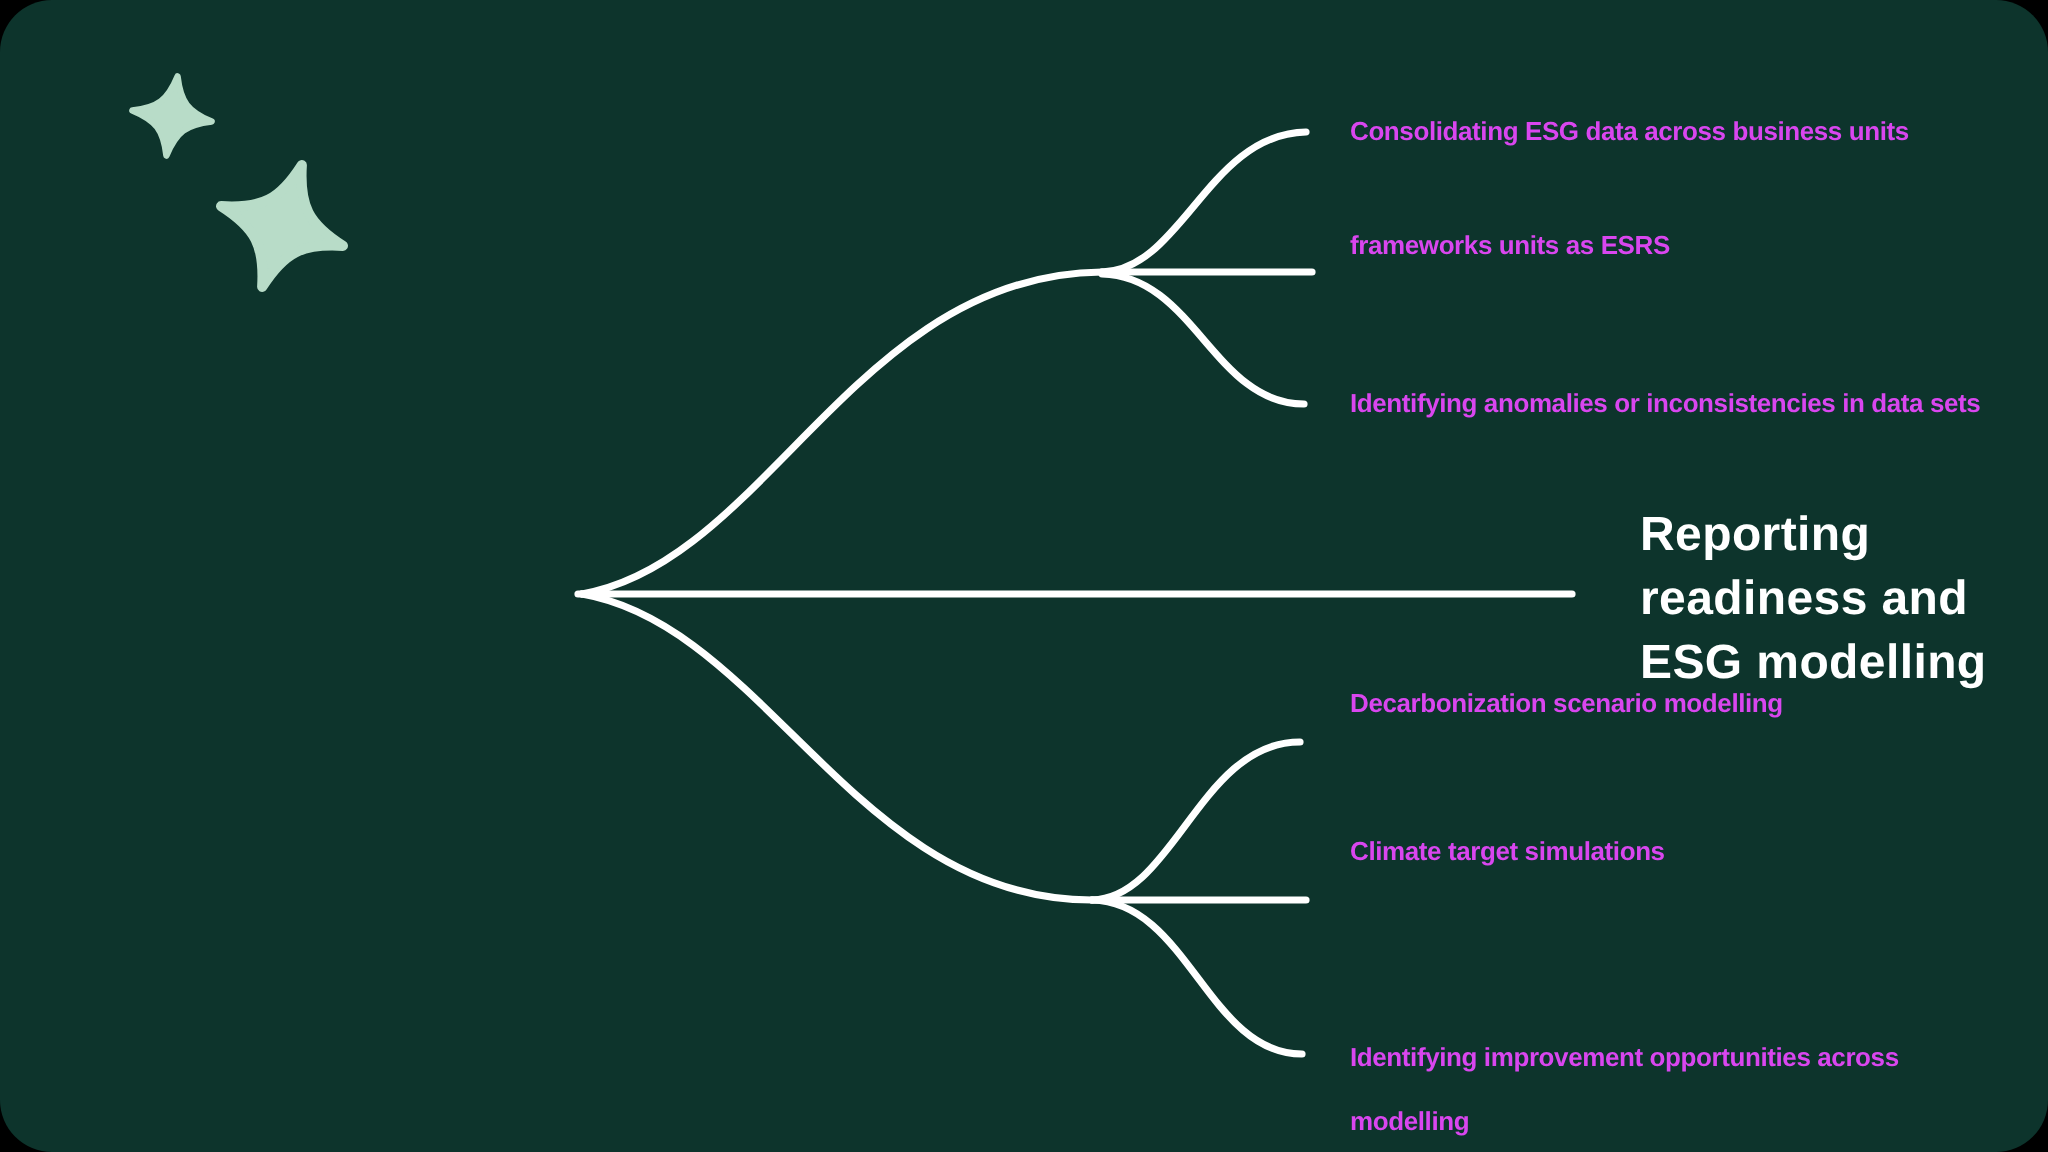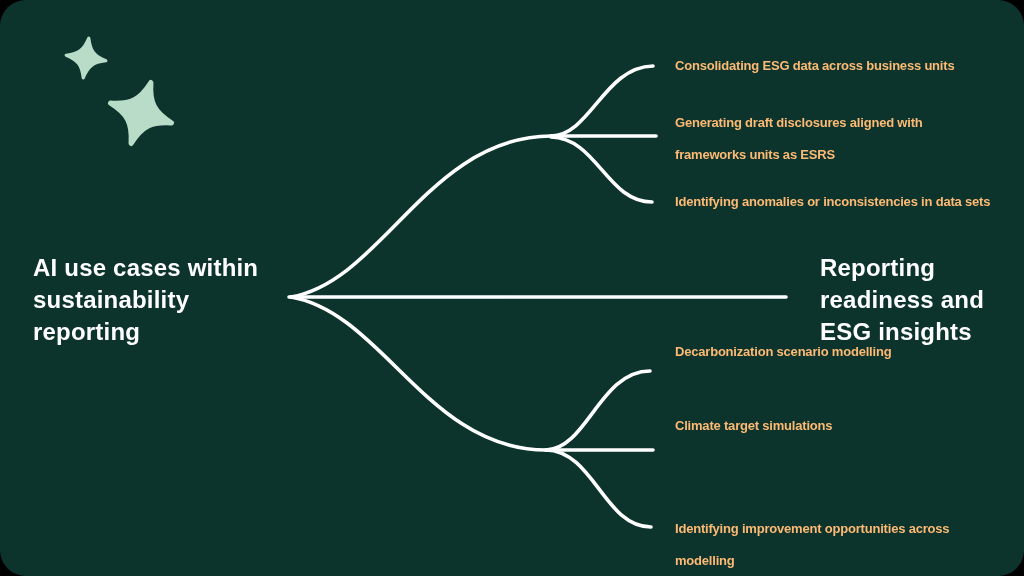--- a/index.html
+++ b/index.html
@@ -56,21 +56,21 @@
     color: #ffffff;
     font-size: 24px;
     font-weight: 700;
     line-height: 32px;
     letter-spacing: 0.2px;
     white-space: nowrap;
   }
   .branch-label {
     position: absolute;
     left: 675px;
-    color: #fdba74;
+    color: #d946ef;
     font-size: 13px;
     font-weight: 700;
     line-height: 32px;
     letter-spacing: -0.2px;
     white-space: nowrap;
   }
   .branch-label span { display: block; }
   .bl-1 { top: 50px; }
   .bl-2 { top: 107px; }
   .bl-3 { top: 186px; }
@@ -98,37 +98,31 @@
     <path class="connector" d="M551,136 C591,135 604,67 653,66" style="stroke: rgb(255, 255, 255);"></path>
     <path class="connector" d="M551,136 L656,136" style="stroke: rgb(255, 255, 255);"></path>
     <path class="connector" d="M551,137 C597,138 607,202 652,202" style="stroke: rgb(255, 255, 255);"></path>
 
     <path class="connector" d="M291,297 C383,313 428,450 546,450" style="stroke: rgb(255, 255, 255);"></path>
     <path class="connector" d="M546,450 C587,449 600,371 650,371" style="stroke: rgb(255, 255, 255);"></path>
     <path class="connector" d="M546,450 L653,450" style="stroke: rgb(255, 255, 255);"></path>
     <path class="connector" d="M546,450 C594,451 604,527 651,527" style="stroke: rgb(255, 255, 255);"></path>
   </svg>
 
-  <div class="root-title">
-    <span style="display:block">AI use cases within</span>
-    <span style="display:block">sustainability</span>
-    <span style="display:block">reporting</span>
-  </div>
 
   <div class="center-label">
     <span style="display:block">Reporting</span>
     <span style="display:block">readiness and</span>
-    <span style="display:block">ESG insights</span>
+    <span style="display:block">ESG modelling</span>
   </div>
 
   <div class="branch-label bl-1">
     <span>Consolidating ESG data across business units</span>
   </div>
   <div class="branch-label bl-2">
-    <span>Generating draft disclosures aligned with</span>
     <span>frameworks units as ESRS</span>
   </div>
   <div class="branch-label bl-3">
     <span>Identifying anomalies or inconsistencies in data sets</span>
   </div>
 
   <div class="branch-label bl-4">
     <span>Decarbonization scenario modelling</span>
   </div>
   <div class="branch-label bl-5">

